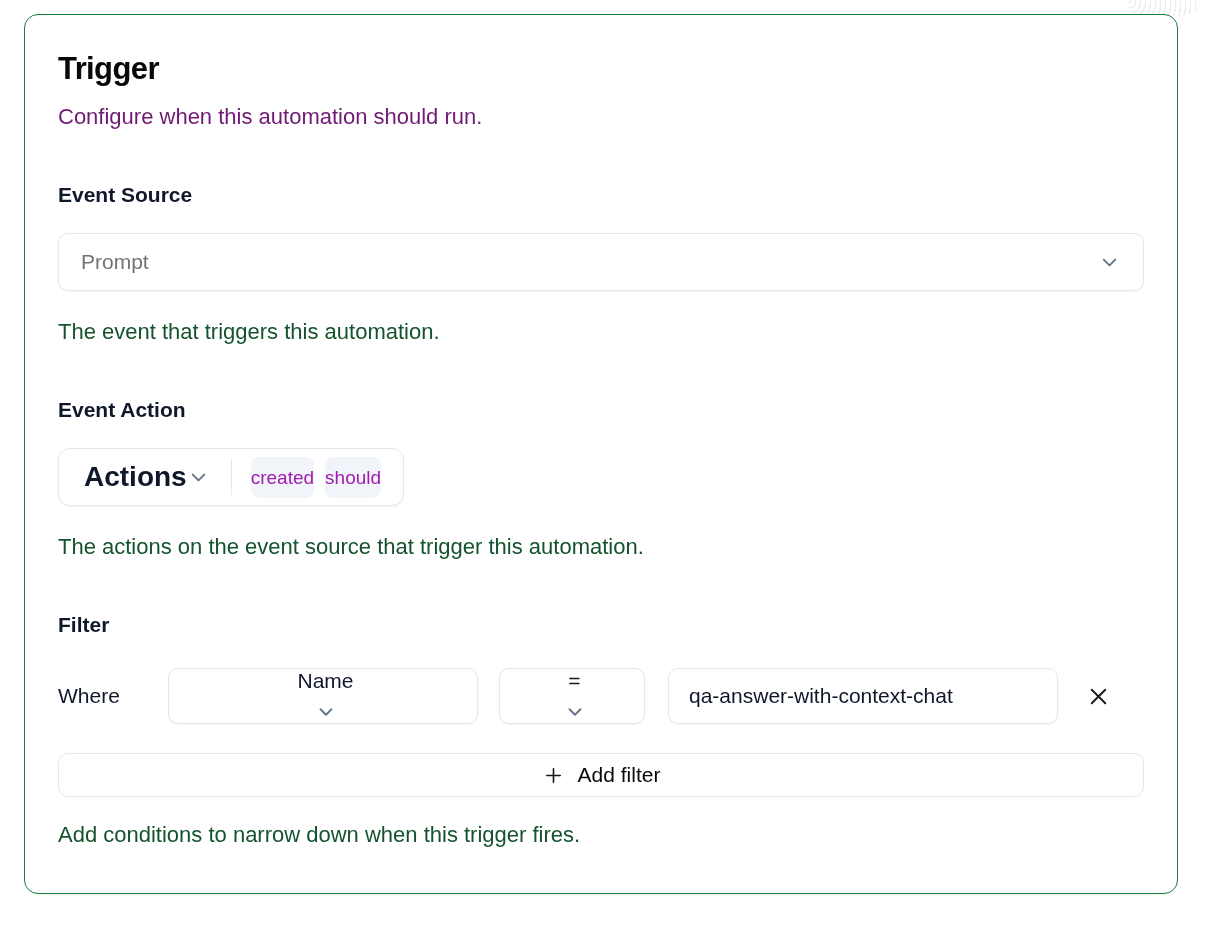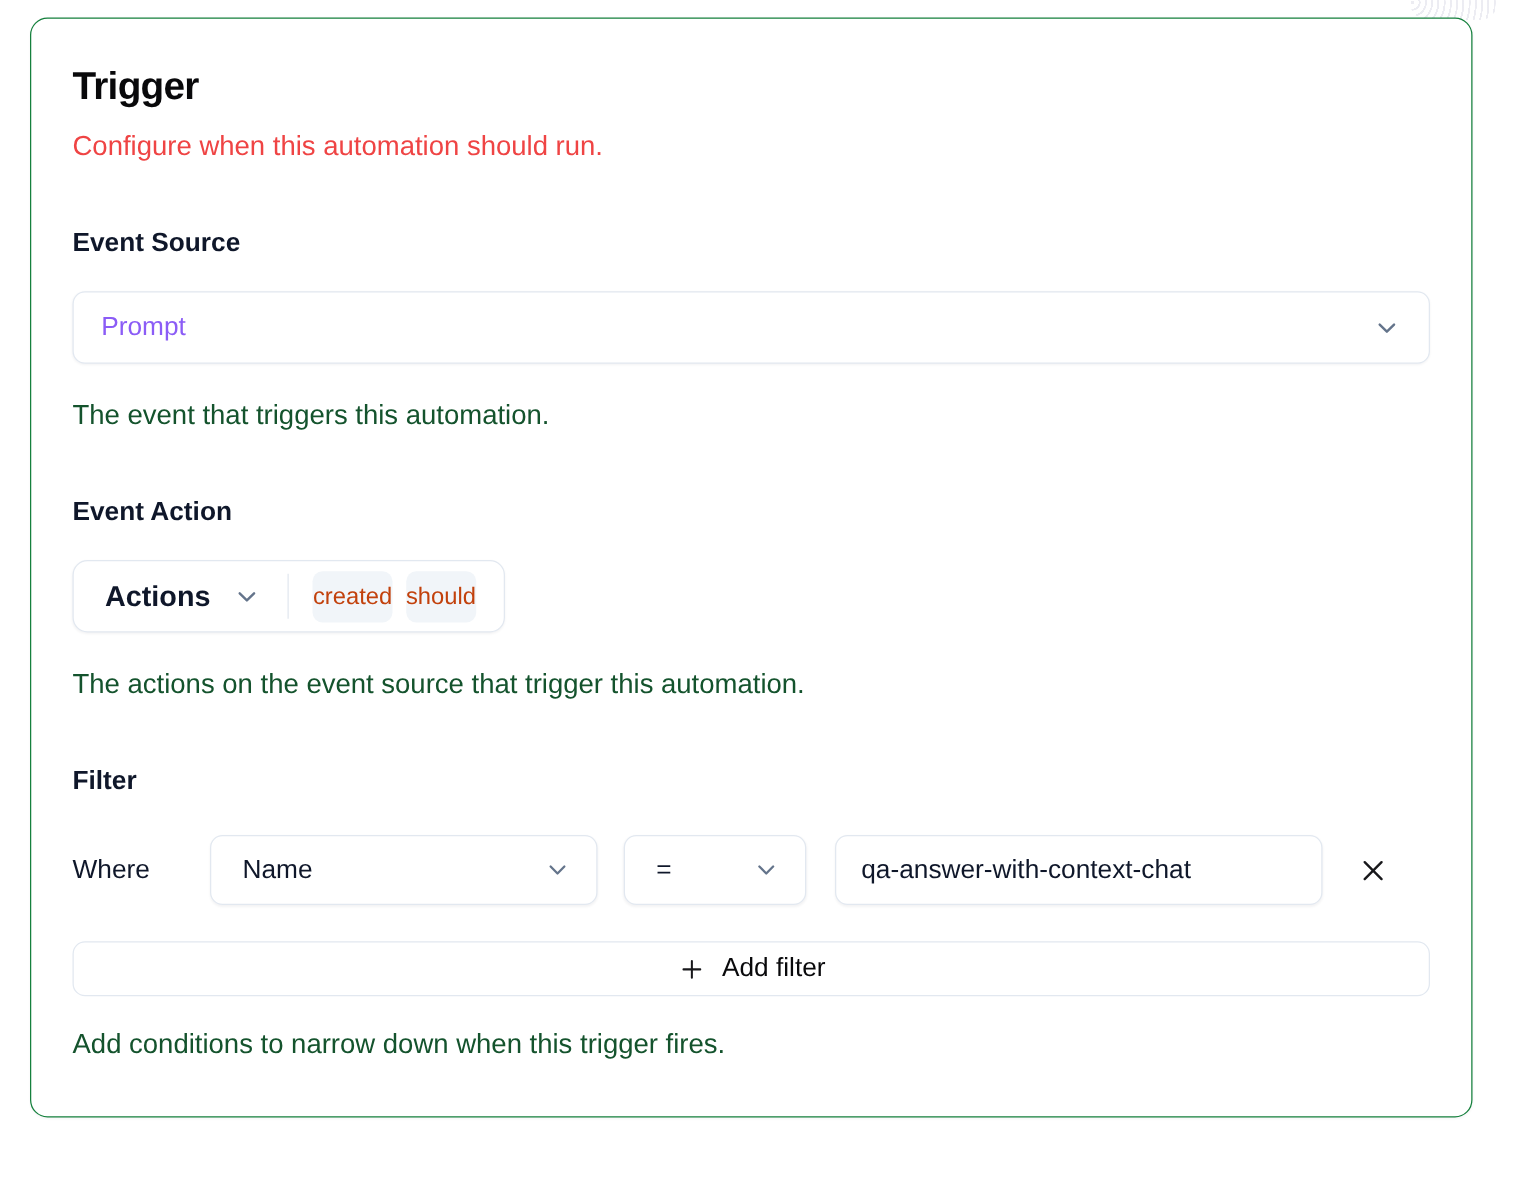--- a/index.html
+++ b/index.html
@@ -32,21 +32,21 @@
     font-size: 31px;
     line-height: 40px;
     font-weight: 700;
     letter-spacing: -0.6px;
     color: #09090b;
   }
   .subtitle {
     margin-top: 14px;
     font-size: 22px;
     line-height: 28px;
-    color: #ef4444;
+    color: #701a75;
   }
   .section-label {
     margin-top: 50px;
     font-size: 21px;
     line-height: 27px;
     font-weight: 600;
     color: #0f172a;
   }
   .help {
     margin-top: 27px;
@@ -60,51 +60,50 @@
     width: 100%;
     border: 1px solid #e2e8f0;
     border-radius: 10px;
     background: #fff;
     box-shadow: 0 1px 2px rgba(16,24,40,.05);
     display: flex;
     align-items: center;
     justify-content: space-between;
     padding: 0 22px;
     font-size: 21px;
-    color: #8b5cf6;
+    color: #737373;
     cursor: pointer;
     gap: 31px;
   }
   .chev { flex: 0 0 auto; display: block; }
   
   .action-combo {
     margin-top: 25px;
     display: inline-flex;
     align-items: center;
     height: 58px;
     border: 1px solid #e2e8f0;
     border-radius: 12px;
     background: #fff;
     box-shadow: 0 1px 2px rgba(16,24,40,.05);
     padding: 0 22px 0 25px;
   }
   .action-combo .combo-label {
-    font-size: 23px;
+    font-size: 28px;
     font-weight: 600;
     color: #0f172a;
-    margin-right: 18px;
   }
   .combo-divider {
     width: 1px; height: 36px;
     background: #e2e8f0;
     margin: 0 19px 0 21px;
   }
   .badge {
     background: #f1f5f9;
-    color: #c2410c;
+    color: #a21caf;
     border-radius: 8px;
     padding: 9px 0;
     font-size: 19px;
     line-height: 23px;
   }
   .badge + .badge { margin-left: 11px; }
   
   .filter-row {
     margin-top: 30px;
     display: flex;
@@ -122,20 +121,21 @@
     border-radius: 10px;
     background: #fff;
     box-shadow: 0 1px 2px rgba(16,24,40,.05);
     display: flex;
     align-items: center;
     justify-content: space-between;
     padding: 0 20px 0 25px;
     font-size: 21px;
     color: #0f172a;
     cursor: pointer;
+    flex-direction: column;
   }
   .field-select { width: 310px; margin-right: 21px; }
   .op-select { width: 146px; margin-right: 23px; font-weight: 500; }
   .value-input {
     width: 390px;
     height: 56px;
     border: 1px solid #e2e8f0;
     border-radius: 10px;
     background: #fff;
     box-shadow: 0 1px 2px rgba(16,24,40,.05);

